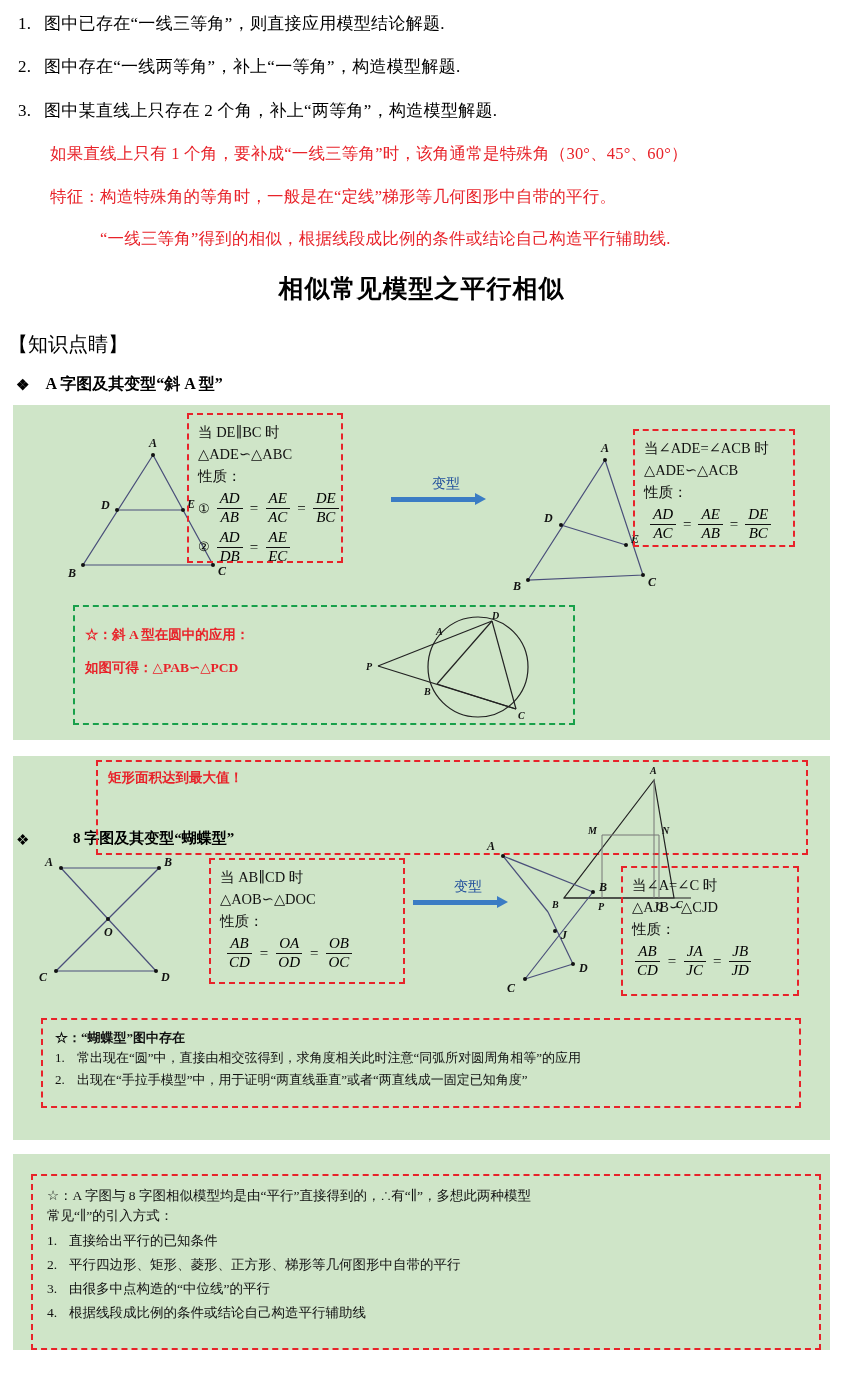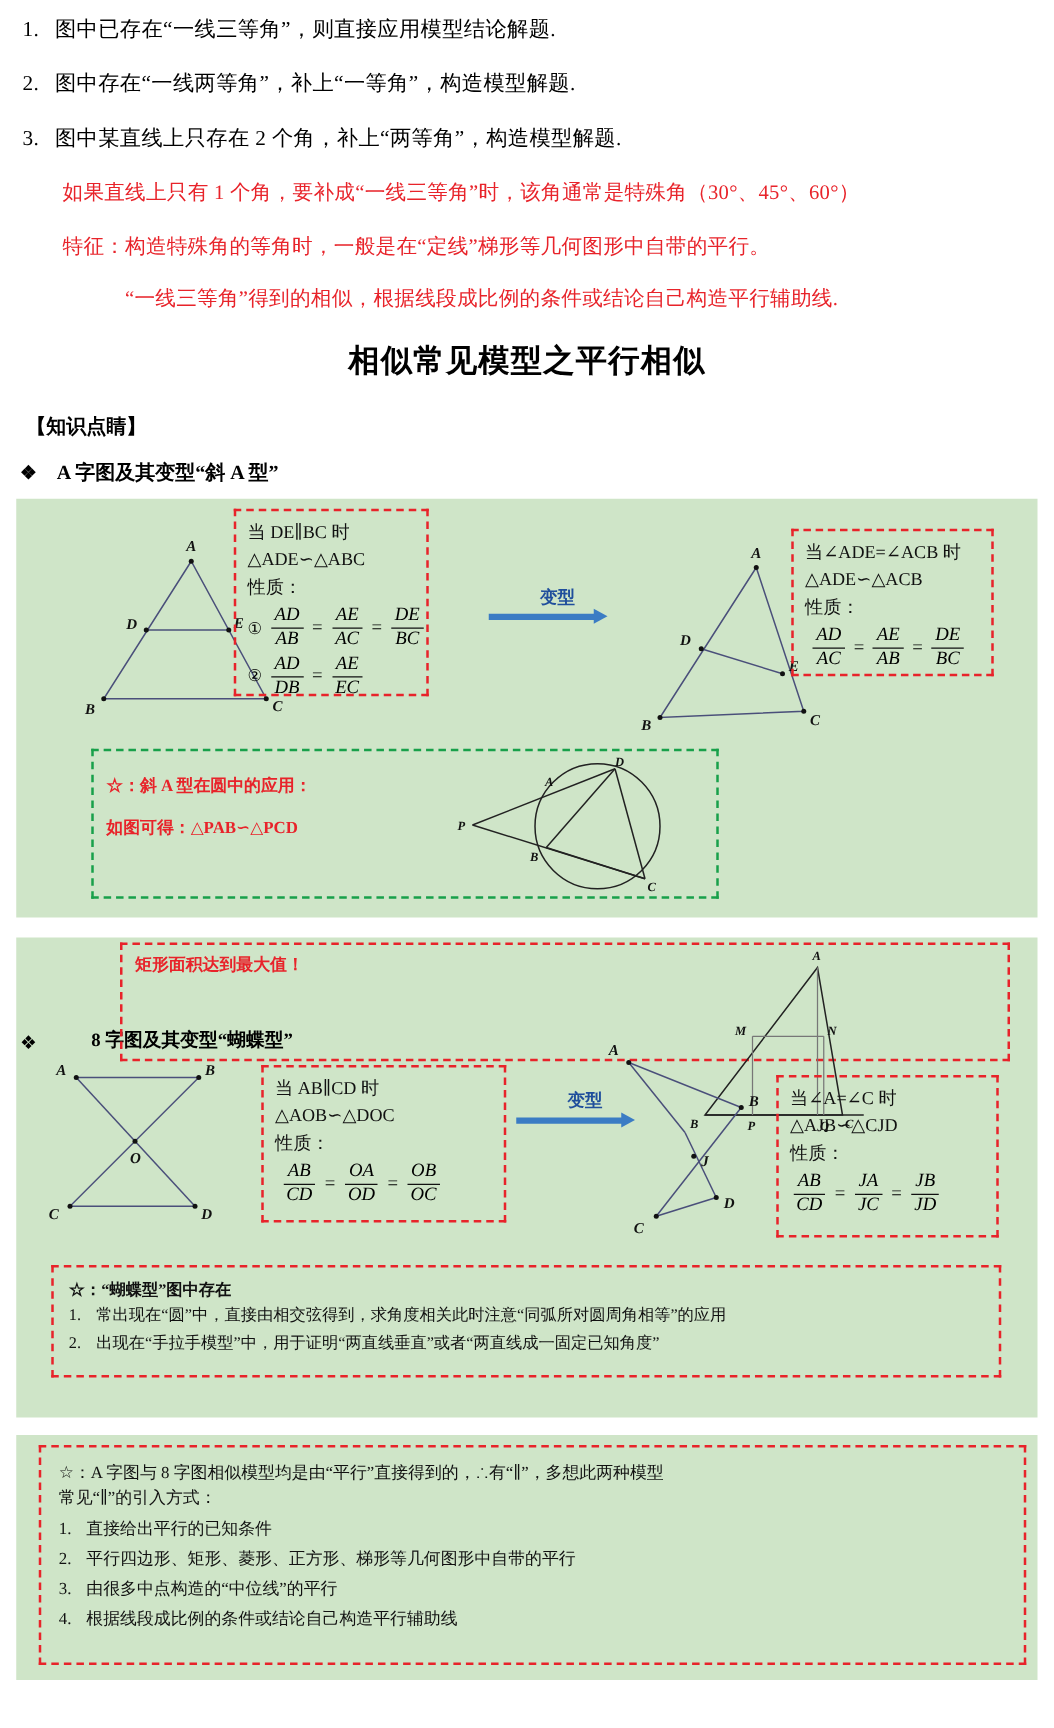--- a/index.html
+++ b/index.html
@@ -23,21 +23,21 @@
   }
   .redline.indent{padding-left:50px;}
 
   
   .maintitle{
     text-align:center;font-size:25px;font-weight:bold;
     margin:6px 0 26px 0;letter-spacing:1px;
   }
 
   
-  .kp{font-size:16px;font-weight:bold;padding-left:21px;margin-bottom:16px;}
+  .kp{font-size:20px;font-weight:normal;padding-left:8px;margin-bottom:16px;}
   .bullet-head{
     font-size:16px;font-weight:bold;padding-left:16px;margin-bottom:10px;
     display:flex;align-items:center;gap:16px;
   }
   .dia{font-size:15px;}
 
   
   .green{
     background:#cfe5c8;position:relative;margin:0 13px;
   }
@@ -61,21 +61,21 @@
   .mathrow{display:flex;align-items:center;gap:5px;font-style:italic;
     font-family:"Liberation Serif",serif;font-size:15px;margin-top:4px;}
   .frac{display:inline-flex;flex-direction:column;align-items:center;line-height:1.05;}
   .frac .top{border-bottom:1.3px solid #111;padding:0 3px 1px 3px;font-style:italic;}
   .frac .bot{padding:1px 3px 0 3px;}
   .eq{font-style:normal;padding:0 2px;}
   .circnum{font-style:normal;font-size:13px;margin-right:2px;}
 
   
   .arrowwrap{position:absolute;text-align:center;}
-  .arrowlbl{color:#1f4e9c;font-size:14px;font-weight:bold;margin-bottom:2px;}
+  .arrowlbl{color:#1f4e9c;font-size:14px;font-weight:normal;margin-bottom:2px;}
   .arrowbar{position:relative;height:9px;}
   .arrowbar .stem{position:absolute;left:0;top:2px;height:5px;background:#3b7cc4;}
   .arrowbar .head{
     position:absolute;top:-2px;width:0;height:0;
     border-top:6px solid transparent;border-bottom:6px solid transparent;
     border-left:11px solid #3b7cc4;
   }
 
   svg{display:block;overflow:visible;}
   .lbl{font-family:"Liberation Serif",serif;font-style:italic;font-weight:bold;font-size:12px;fill:#111;}
@@ -357,21 +357,21 @@
         <span>常出现在“圆”中，直接由相交弦得到，求角度相关此时注意“同弧所对圆周角相等”的应用</span>
       </div>
       <div class="blktxt listrow" style="font-size:13px;">
         <span class="n">2.</span>
         <span>出现在“手拉手模型”中，用于证明“两直线垂直”或者“两直线成一固定已知角度”</span>
       </div>
     </div>
   </div>
 
   <div class="green" id="panel3">
-    <div class="rbox" style="left:18px;top:8px;width:790px;height:176px;padding:10px 14px;">
+    <div class="rbox" style="left:18px;top:20px;width:790px;height:176px;padding:10px 14px;">
       <div class="blktxt" style="font-size:13.5px;">☆：A 字图与 8 字图相似模型均是由“平行”直接得到的，∴有“∥”，多想此两种模型</div>
       <div class="blktxt" style="font-size:13.5px;">常见“∥”的引入方式：</div>
       <div class="blktxt listrow" style="font-size:13.5px;margin-top:4px;">
         <span class="n">1.</span>
         <span>直接给出平行的已知条件</span>
       </div>
       <div class="blktxt listrow" style="font-size:13.5px;margin-top:4px;">
         <span class="n">2.</span>
         <span>平行四边形、矩形、菱形、正方形、梯形等几何图形中自带的平行</span>
       </div>

